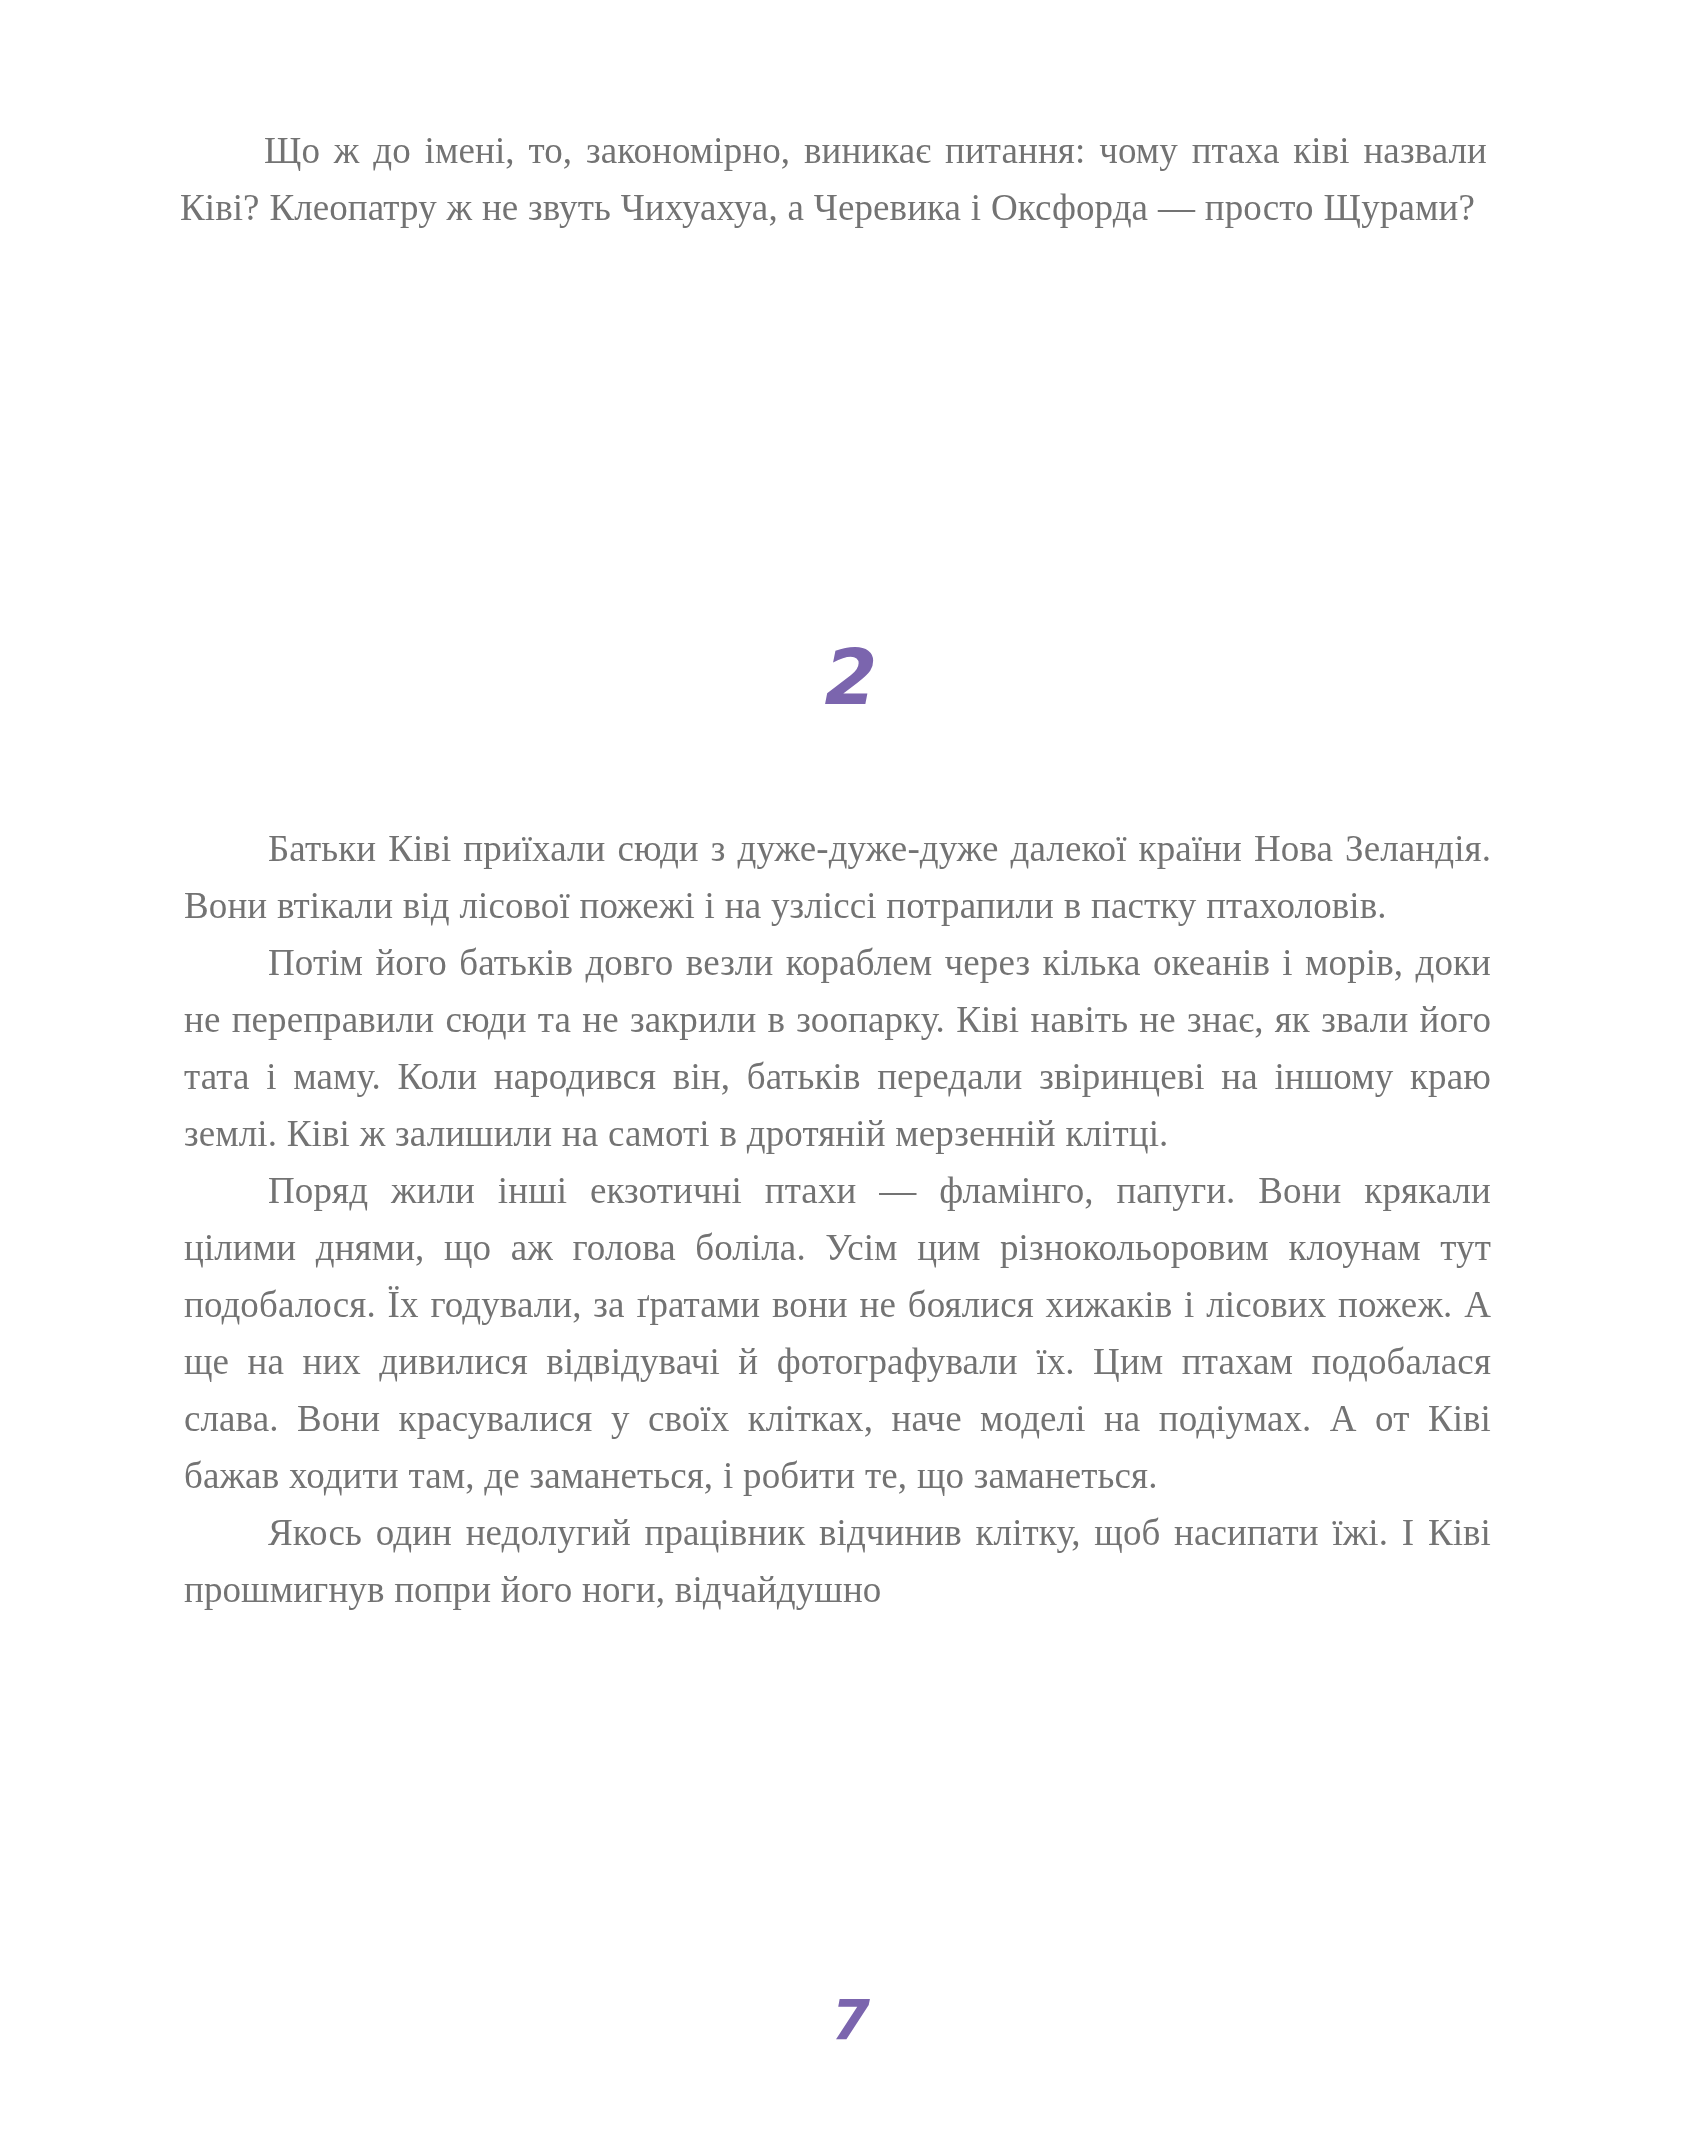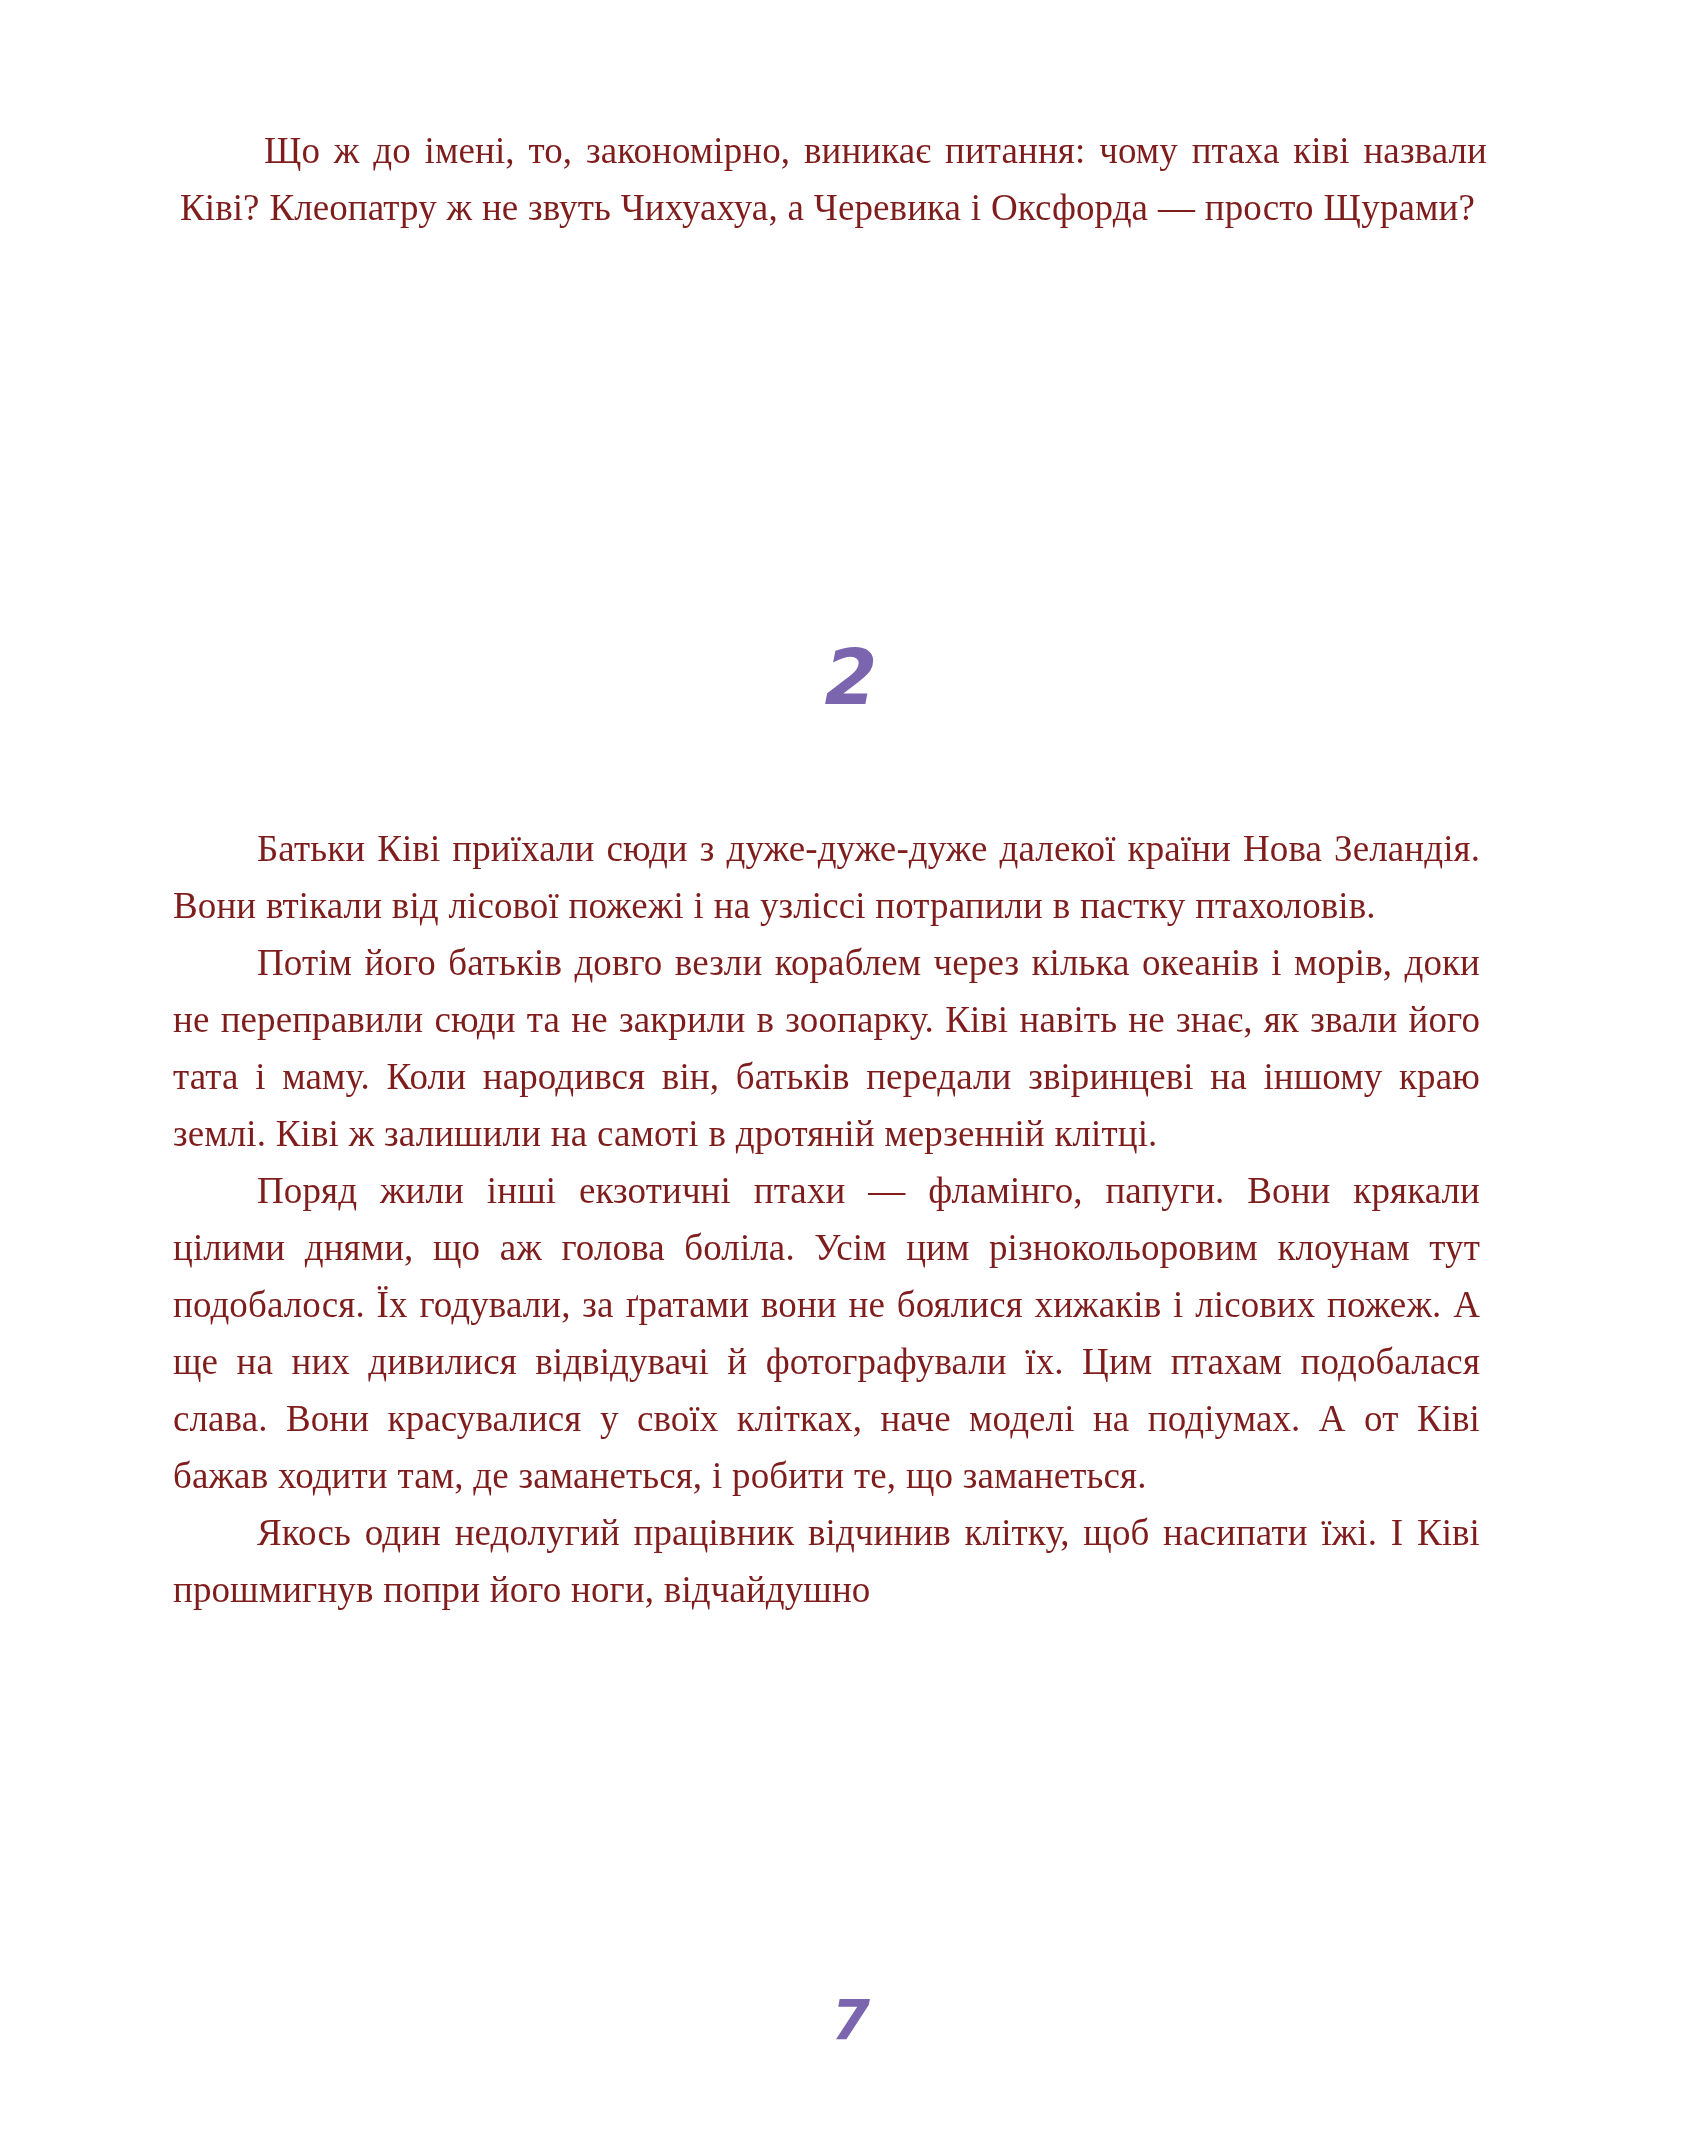--- a/index.html
+++ b/index.html
@@ -24,37 +24,37 @@
     left: 180px;
     top: 122px;
     width: 1307px;
   }
 
   .para {
     margin: 0;
     font-family: "Liberation Serif", "DejaVu Serif", serif;
     font-size: 37px;
     line-height: 57px;
-    color: #7f1d1d;
+    color: #737373;
     text-align: justify;
     text-justify: inter-word;
     text-indent: 84px;
     hyphens: manual;
     -webkit-hyphens: manual;
     letter-spacing: 0.1px;
     word-spacing: 0.4px;
   }
   .para.last-line-left {
     text-align-last: left;
   }
 
   
   .text-column-lower {
     position: absolute;
-    left: 173px;
+    left: 184px;
     top: 820px;
     width: 1307px;
   }
 
   
   .chapter-number {
     position: absolute;
     left: 0;
     right: 0;
     top: 640px;

